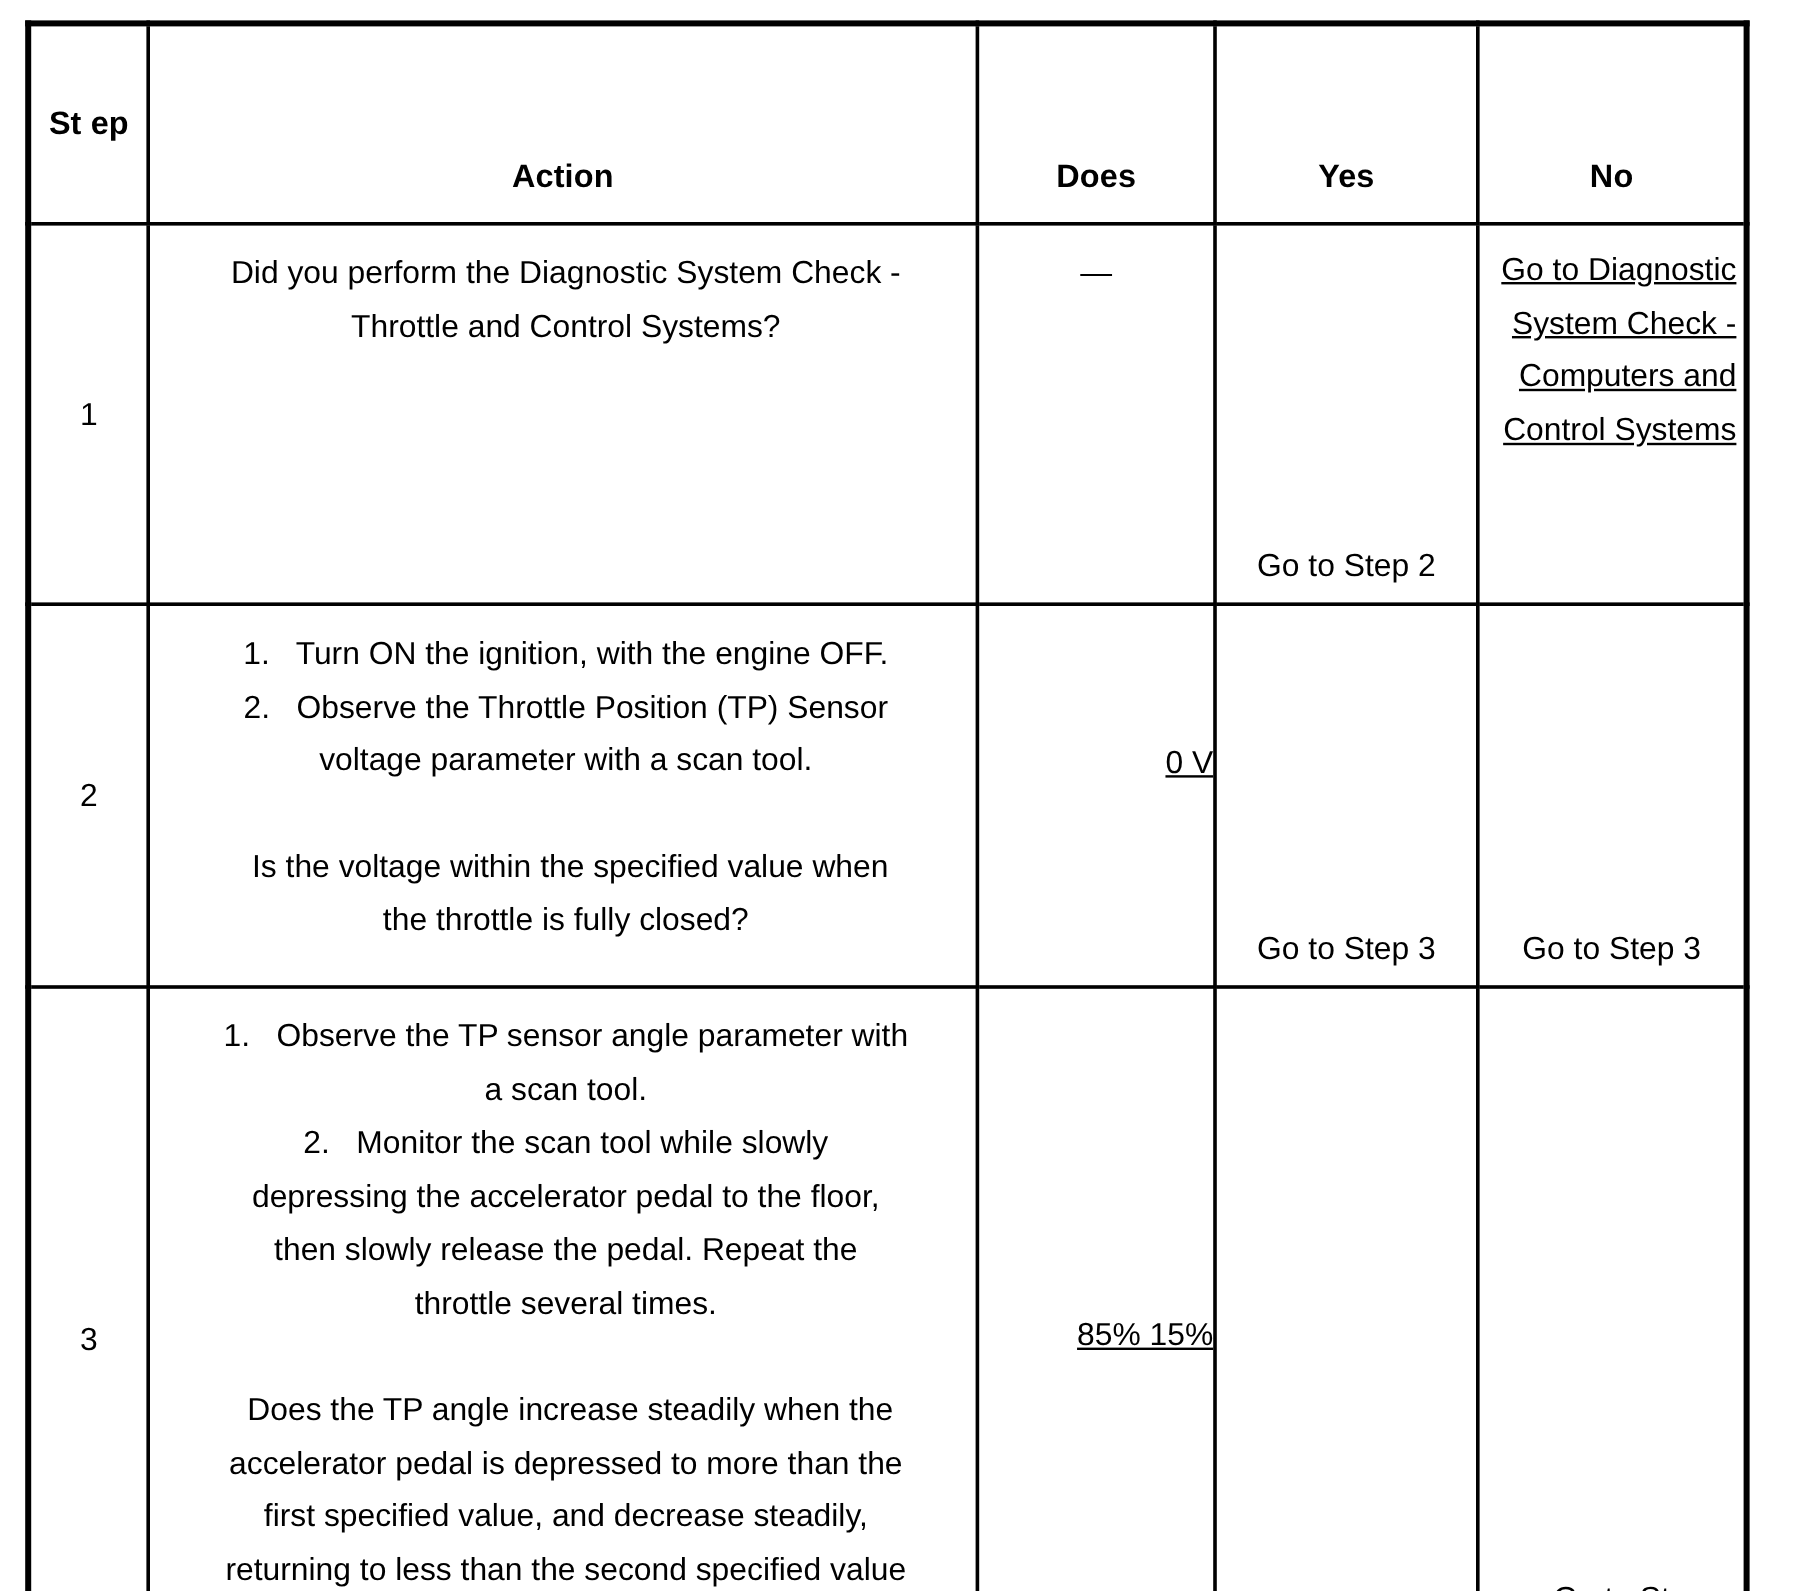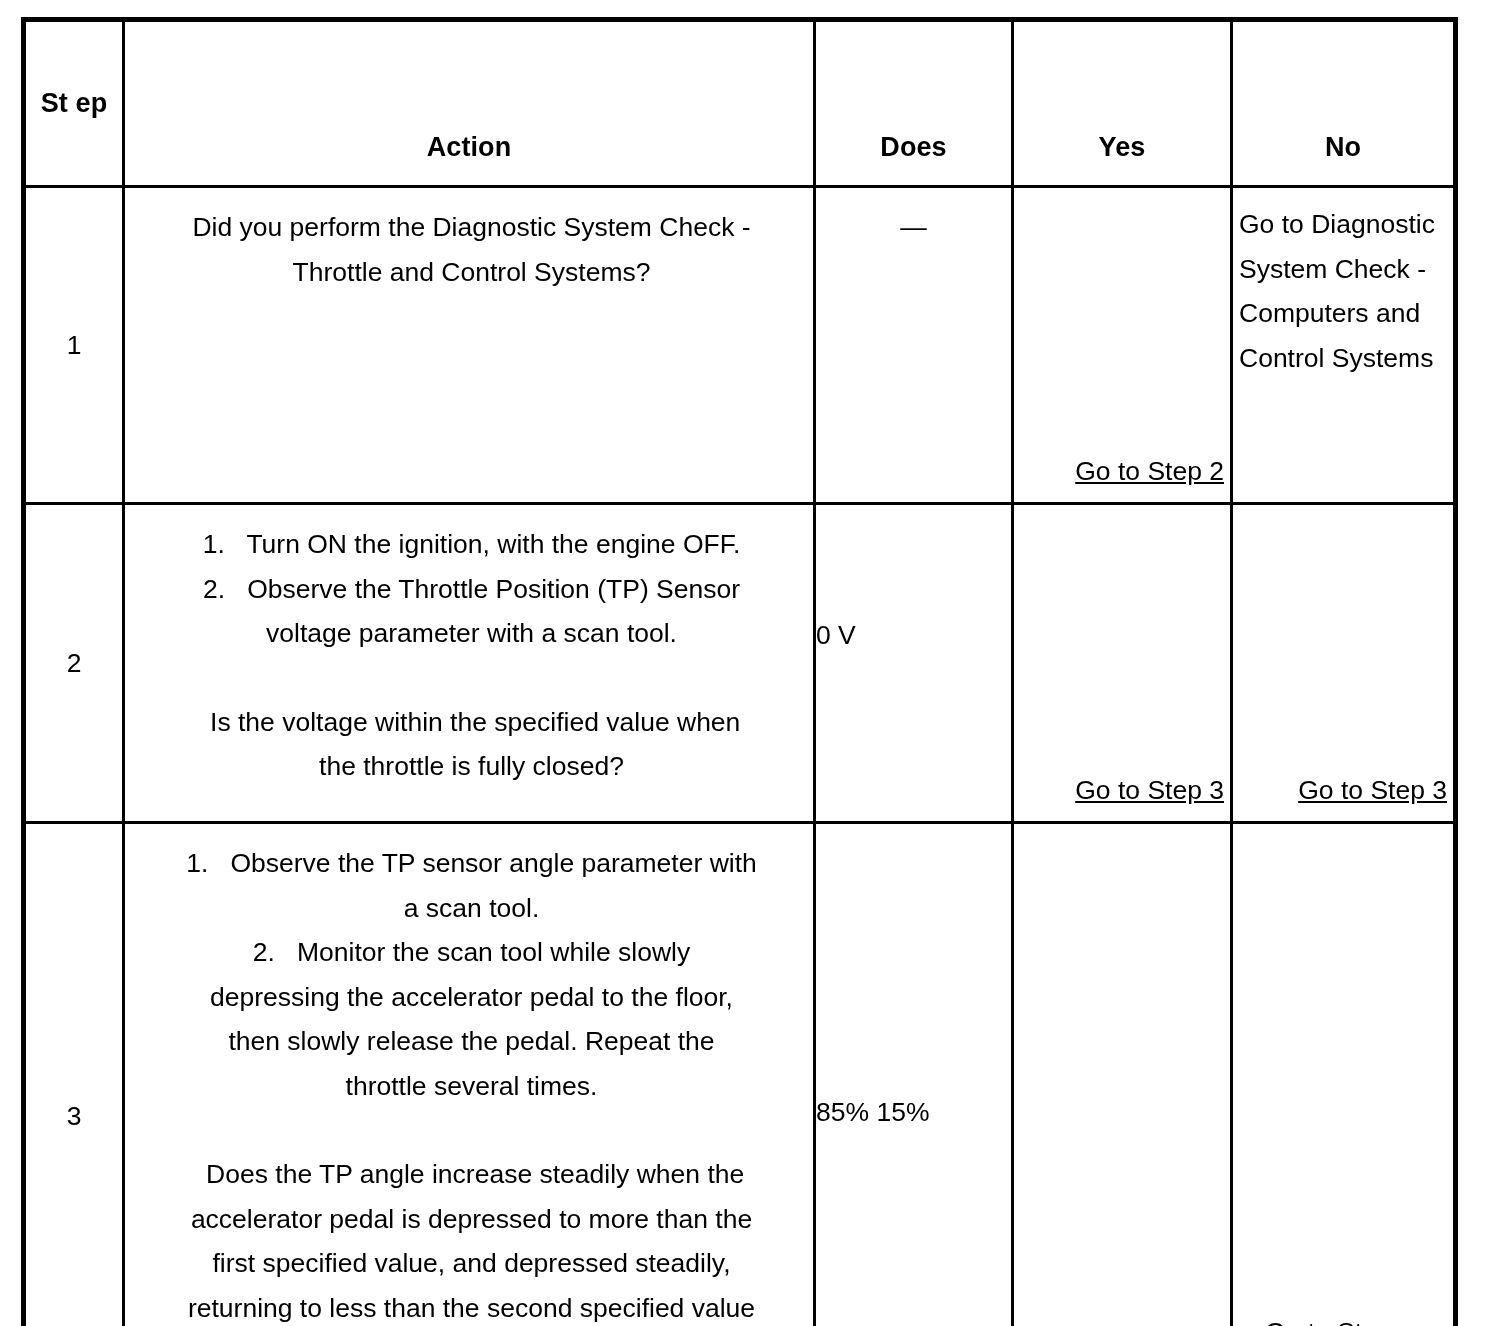--- a/index.html
+++ b/index.html
@@ -106,22 +106,22 @@
   }
 
   .cell-flex {
     display: flex;
     flex-direction: column;
     height: 100%;
     box-sizing: border-box;
   }
   .push-bottom { margin-top: auto; }
 
-  .ta-left   { text-align: right; text-decoration: underline; }
-  .ta-center { text-align: left; }
+  .ta-left   { text-align: center; }
+  .ta-center { text-align: right; text-decoration: underline; }
 
   
   tr.row1 td { height: 291px; }
   tr.row2 td { height: 293px; }
   tr.row3 td { height: 561px; }
 
   .dash {
     display: inline-block;
     font-size: 26.5px;
     line-height: 44.5px;
@@ -219,21 +219,21 @@
         <td class="action">
           <div class="action-line">1.   Observe the TP sensor angle parameter with</div>
           <div class="action-line">a scan tool.</div>
           <div class="action-line">2.   Monitor the scan tool while slowly</div>
           <div class="action-line">depressing the accelerator pedal to the floor,</div>
           <div class="action-line">then slowly release the pedal. Repeat the</div>
           <div class="action-line">throttle several times.</div>
           <div class="action-gap"></div>
           <div class="action-line"> Does the TP angle increase steadily when the</div>
           <div class="action-line">accelerator pedal is depressed to more than the</div>
-          <div class="action-line">first specified value, and depressed steadily,</div>
+          <div class="action-line">first specified value, and decrease steadily,</div>
           <div class="action-line">returning to less than the second specified value</div>
 
         </td>
 
         <td class="value v-mid">
           <div class="cell-flex">
             <div style="margin-top:266px" class="ta-center">85% 15%</div>
           </div>
         </td>
 

